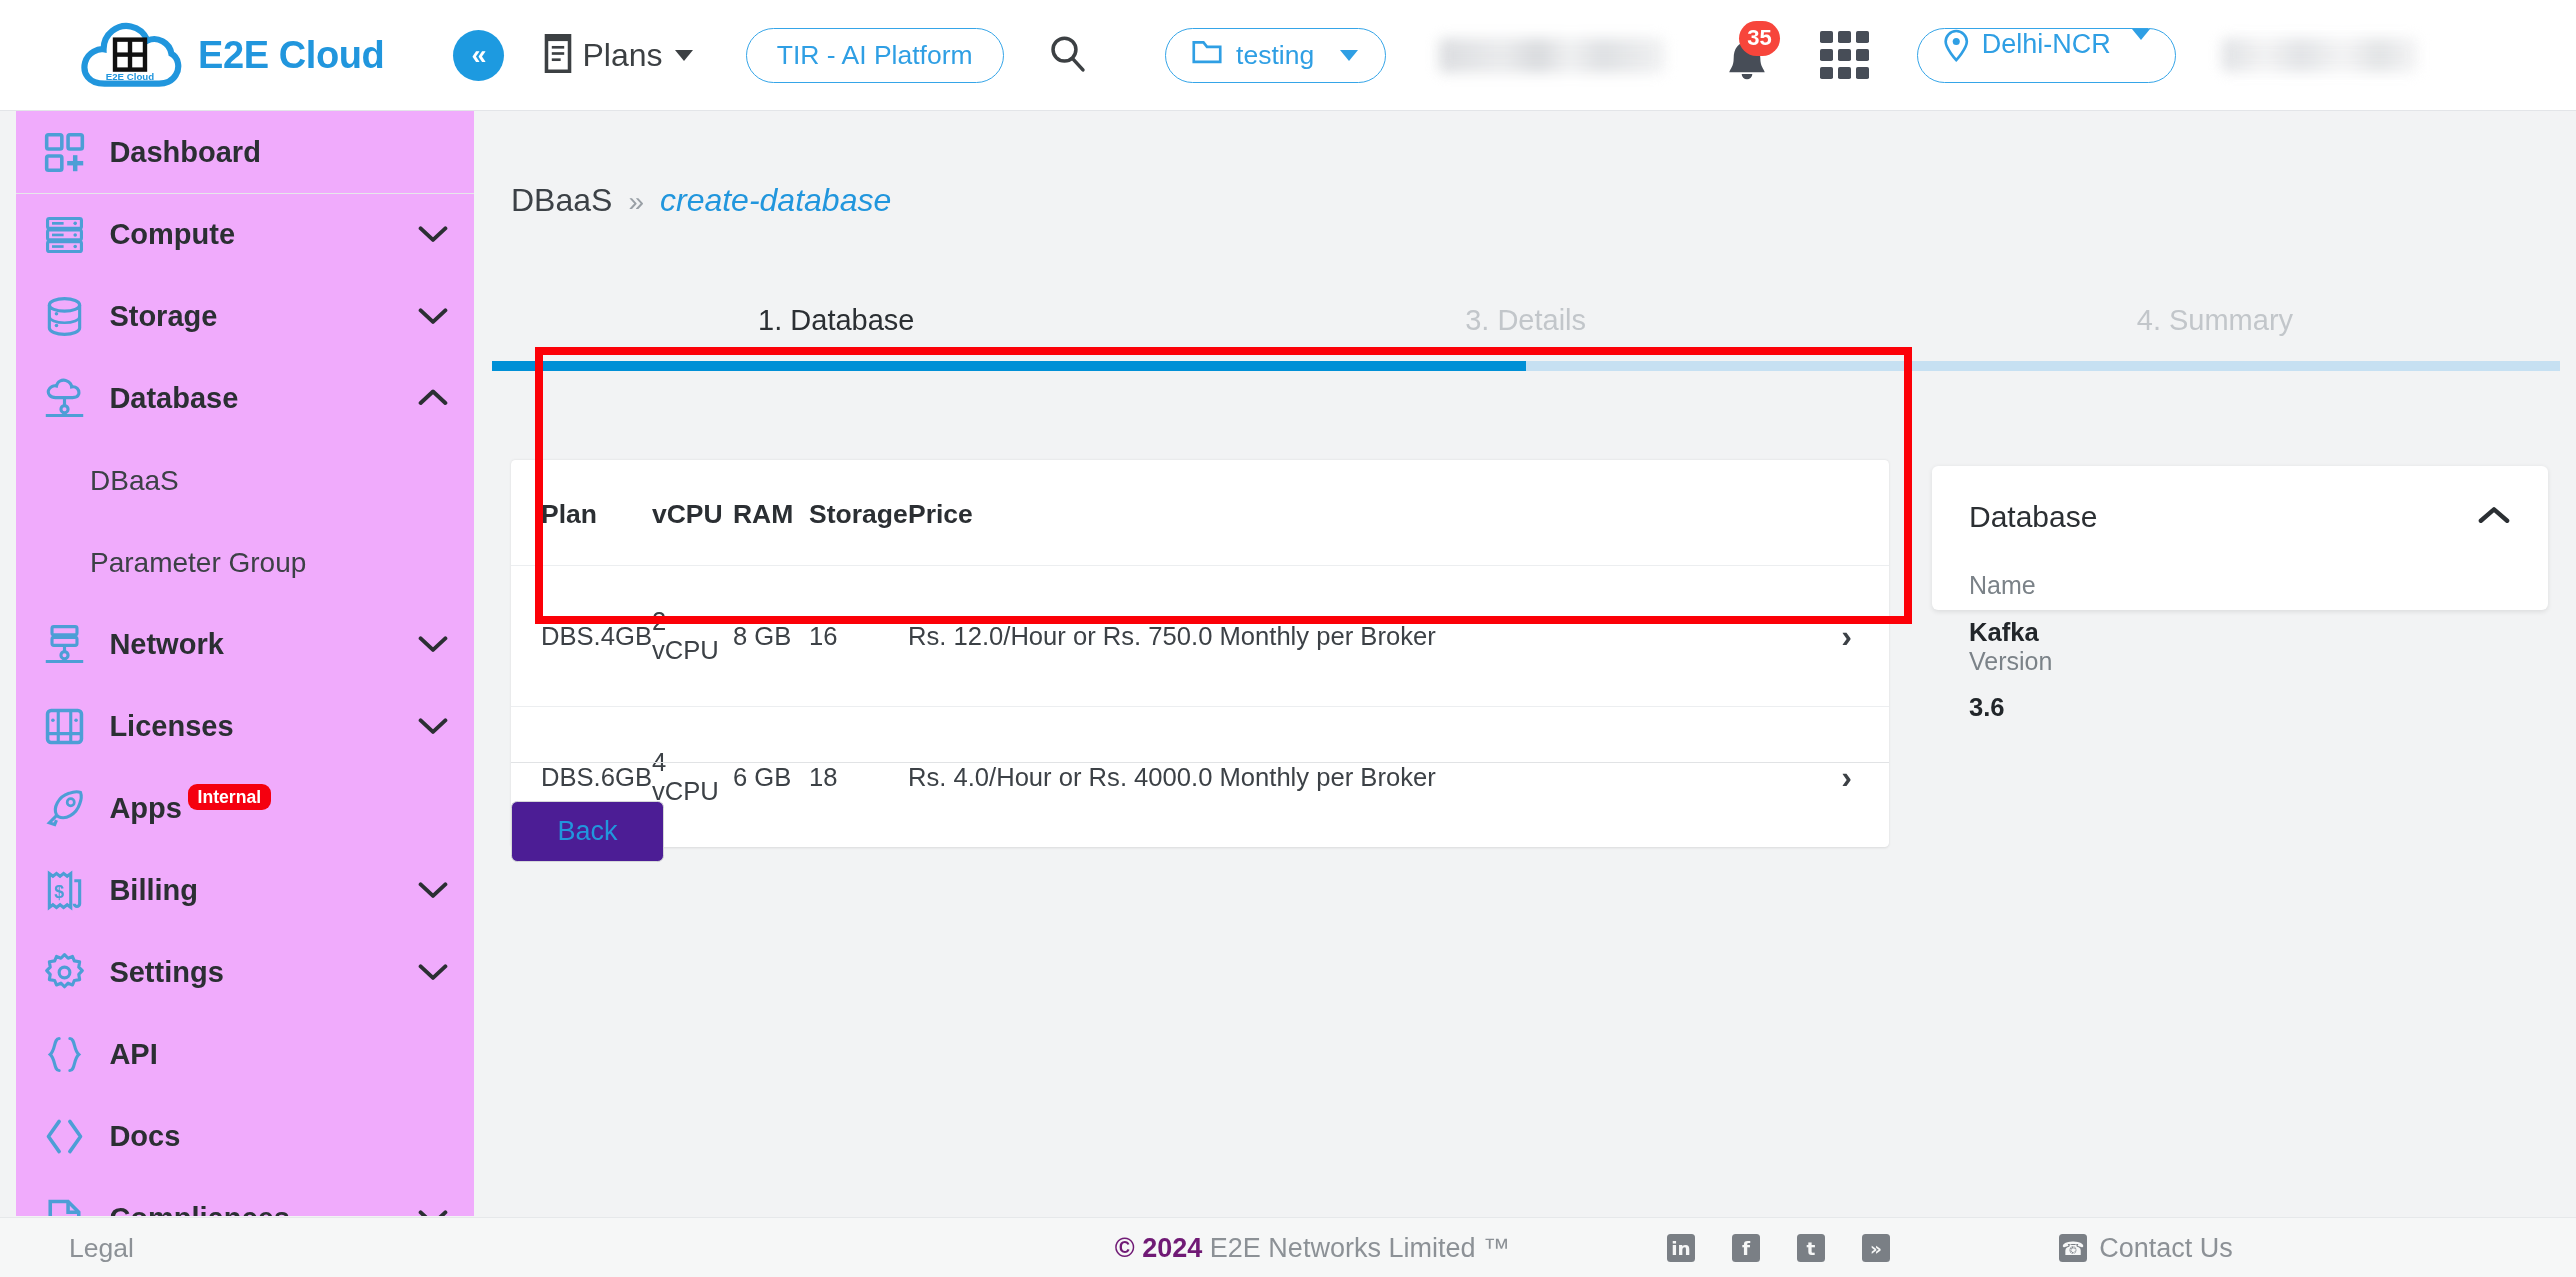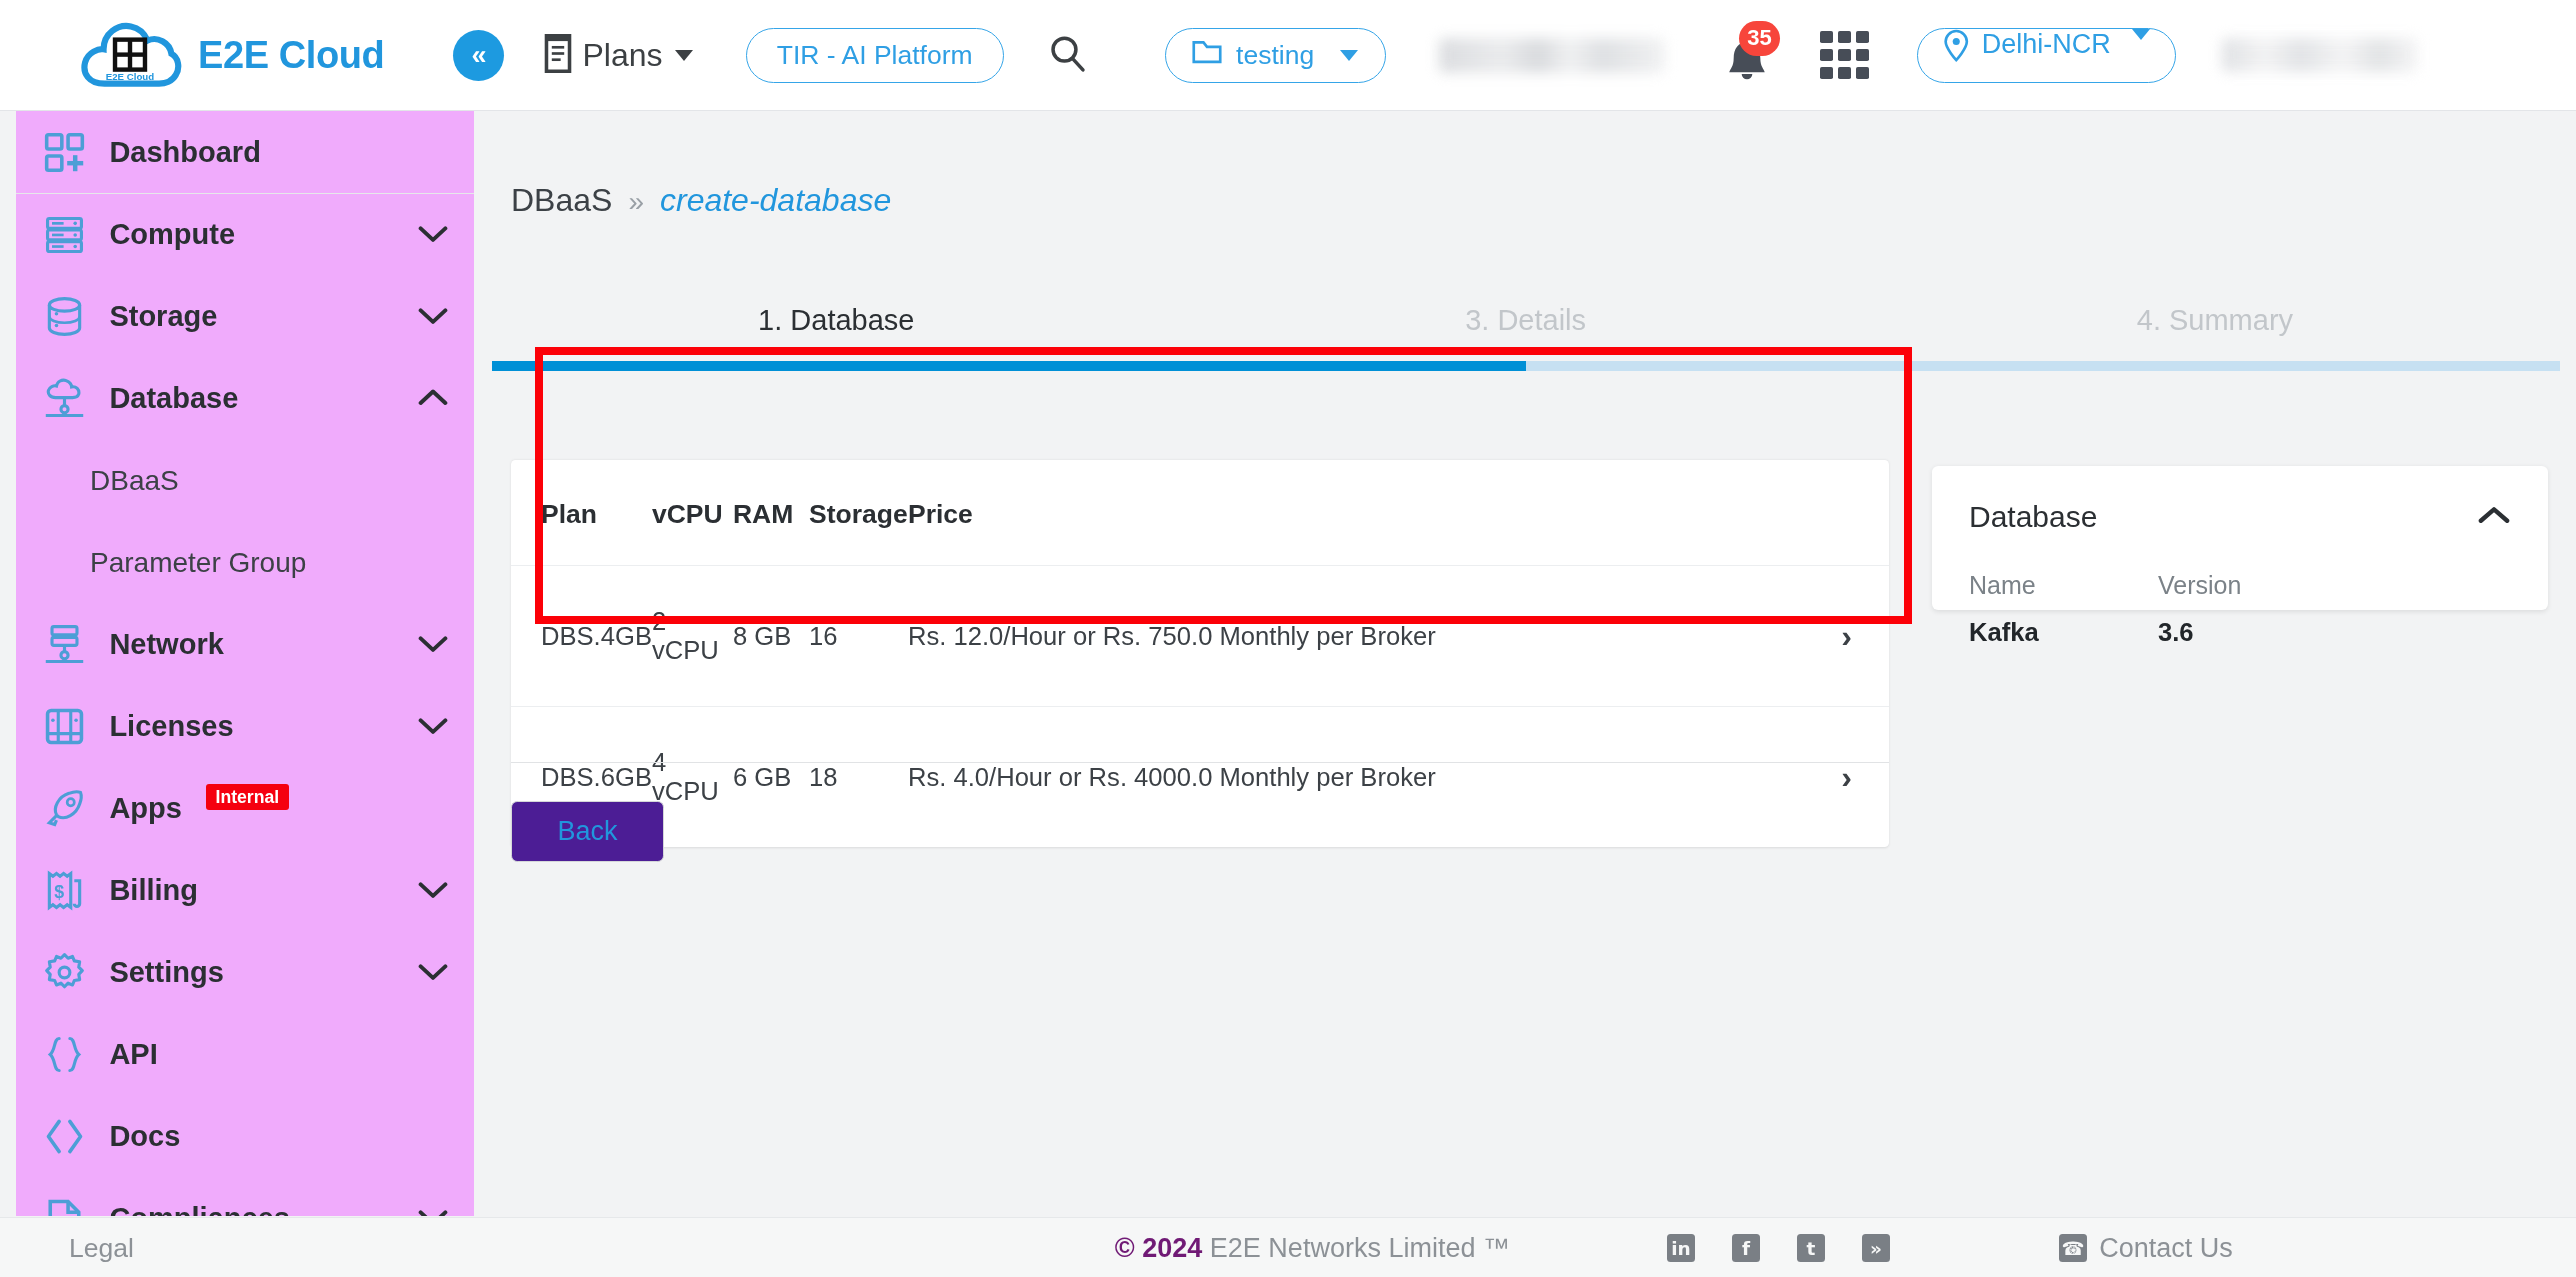--- a/index.html
+++ b/index.html
@@ -94,21 +94,21 @@
     cursor: pointer; position: relative;
   }
   .nav-item .ico { width: 51px; display: flex; align-items: center; justify-content: center; flex: 0 0 51px; }
   .nav-item .lbl { font-size: 29px; color: #2b2f33; font-weight: bold; margin-left: 19.4px; }
   .nav-item .chev { margin-left: auto; }
   .nav-divider { height: 0.9px; background: #e6e8ea; margin: 0; }
   .sub-item { padding-left: 74px; height: 82px; display: flex; align-items: center; cursor: pointer; }
   .sub-item .lbl { font-size: 28px; color: #3c4146; font-weight: normal; }
   .badge-internal {
     background: #f5000f; color: #fff; font-size: 17.6px; font-weight: bold;
-    padding: 2.6px 9.7px; border-radius: 3px; margin-left: 24px;
+    padding: 2.6px 9.7px; border-radius: 9px; margin-left: 6px;
     position: relative; top: -11.5px;
   }
 
   
   #main {
     position: absolute; top: 111px; left: 474px; width: 2102px; height: 1105px;
     background: #f2f3f4; overflow: hidden;
   }
   #breadcrumb {
     position: absolute; left: 37px; top: 71px; display: flex; align-items: baseline; gap: 16px;
@@ -172,21 +172,21 @@
   }
 
   
   #db-card {
     position: absolute; left: 1458px; top: 355px; width: 616px; height: 144px;
     background: #fff; border-radius: 6.2px; box-shadow: 0 1.8px 5.3px rgba(0,0,0,.09);
     padding: 34px 37px;
   }
   #db-card-head { display: flex; align-items: center; justify-content: space-between; }
   #db-card-title { font-size: 30px; color: #2b2f33; }
-  #db-fields { display: flex; margin-top: 37px; }
+  #db-fields { display: flex; margin-top: 37px; flex-direction: column; }
   .db-col { width: 189px; }
   .db-key { font-size: 25px; color: #7b8288; }
   .db-val { font-size: 25.6px; color: #22262a; font-weight: bold; margin-top: 17.6px; }
 
   
   #footer {
     position: absolute; left: 0; top: 1217px; width: 2576px; height: 61px;
     background: #f6f7f7; border-top: 0.9px solid #e6e8ea;
     display: flex; align-items: center;
   }

